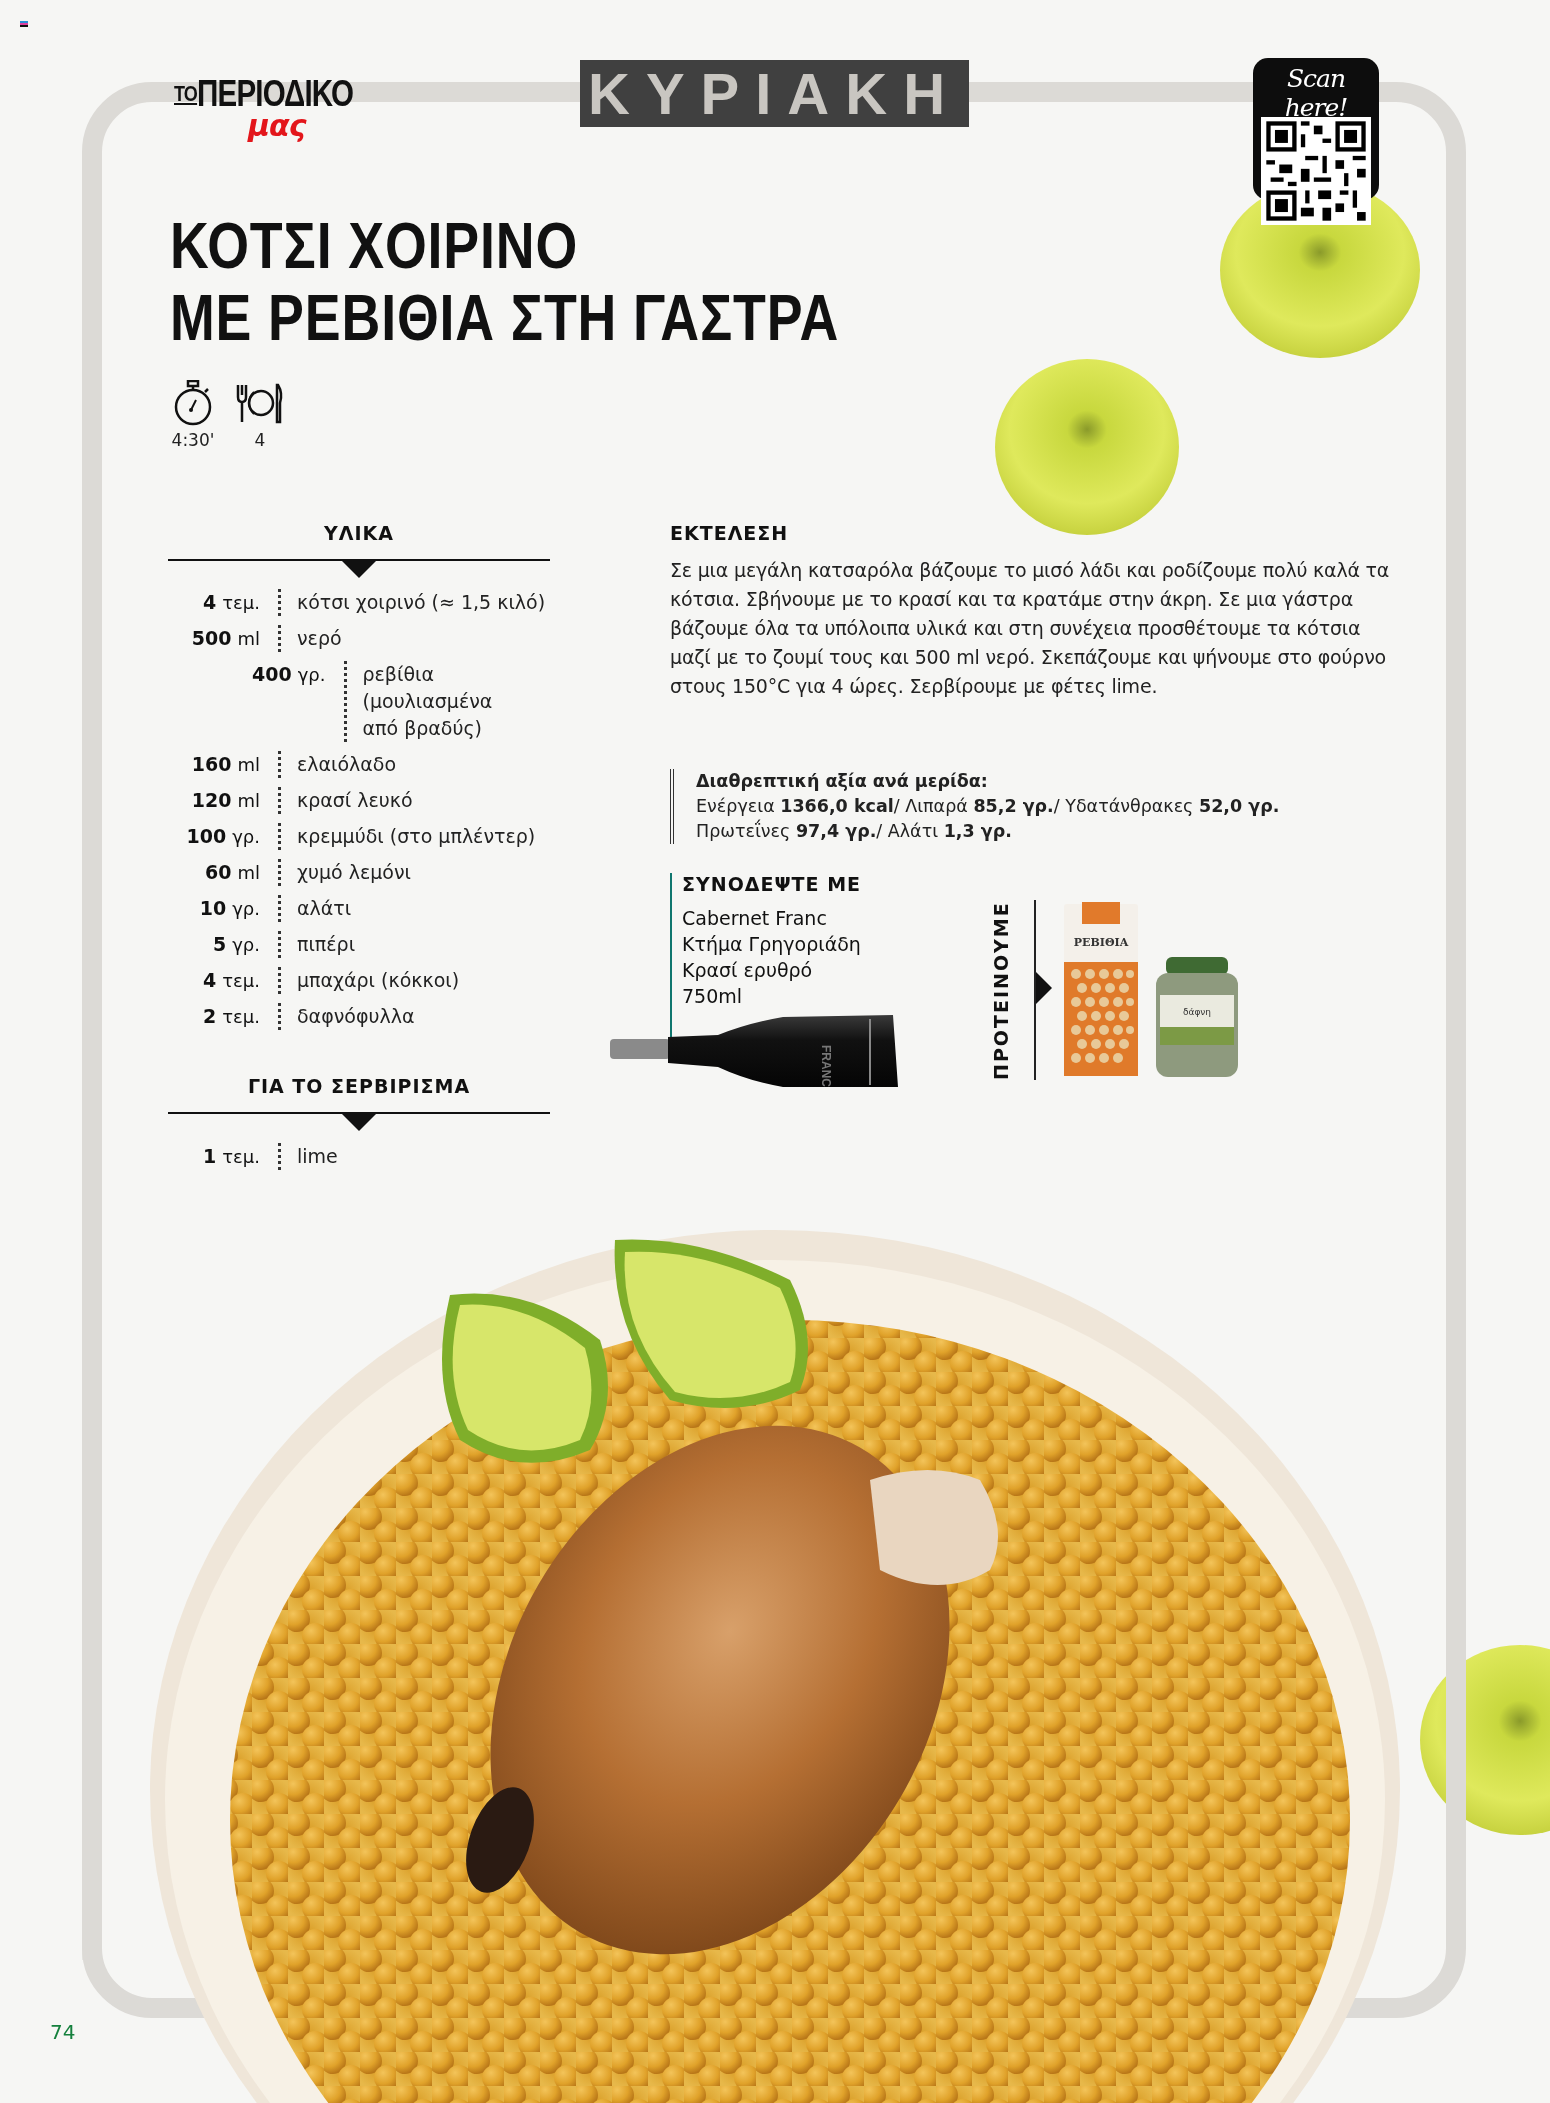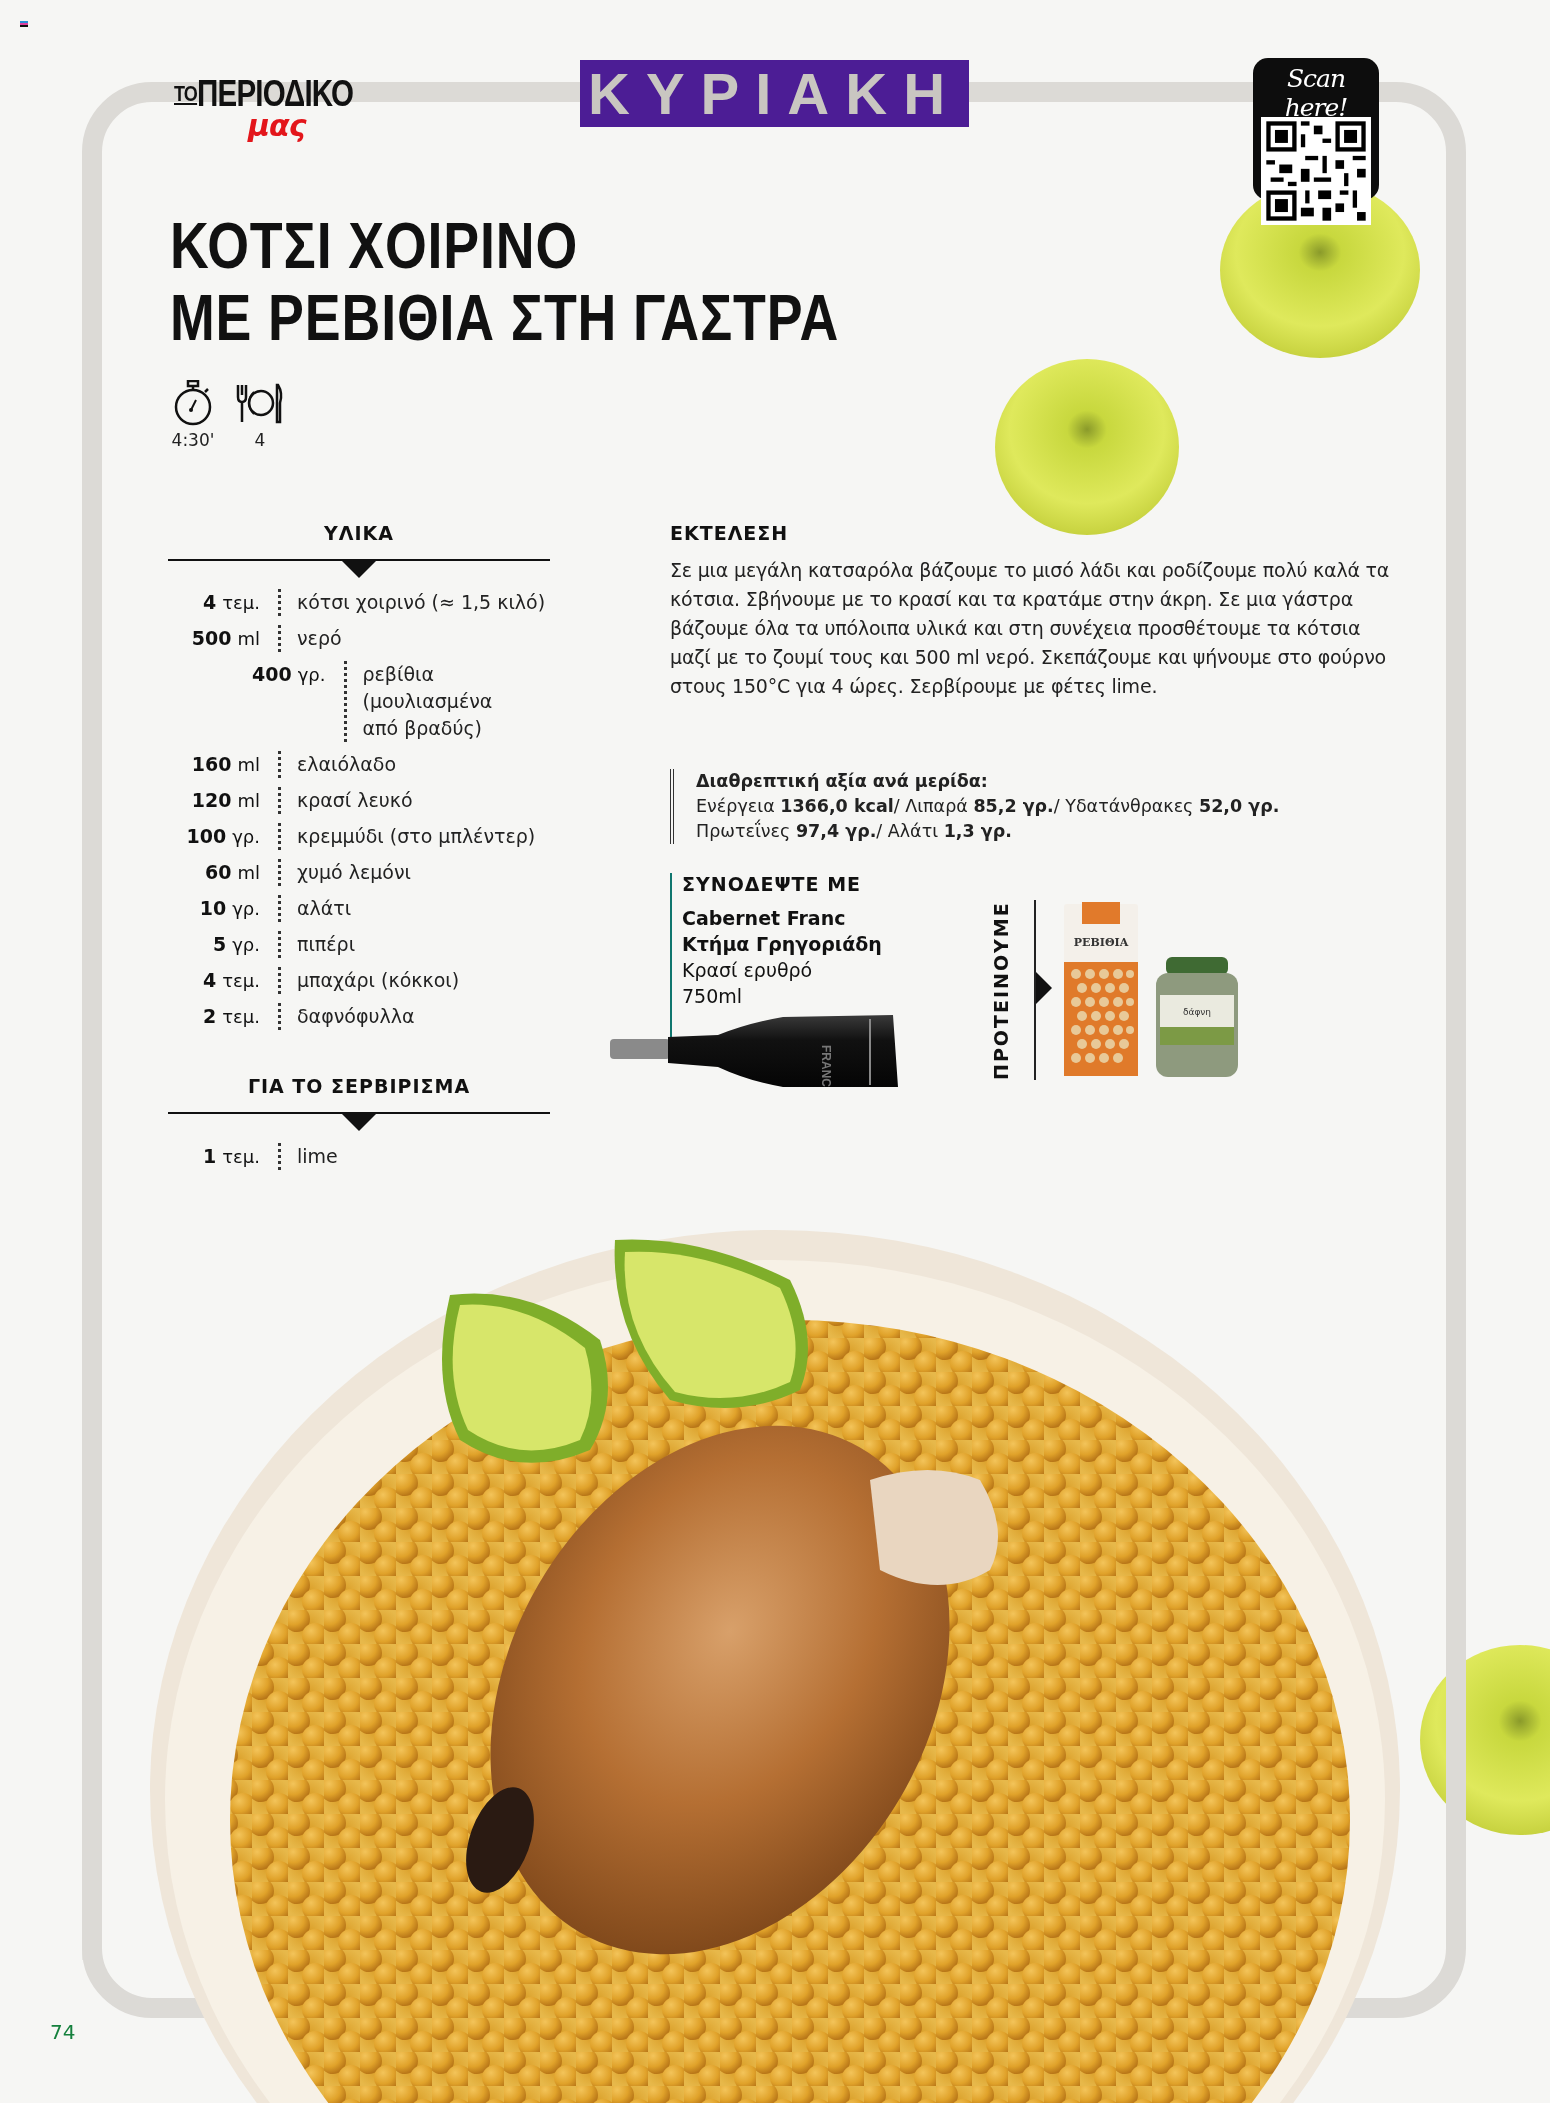--- a/index.html
+++ b/index.html
@@ -18,21 +18,21 @@
   .registration-mark { position:absolute; left:20px; top:21px; width:8px; height:8px; }
   .registration-mark i { display:block; height:2px; }
 
   
   .logo { left:174px; top:76px; width:170px; }
   .logo-top { font-family:"Liberation Sans Narrow","Liberation Sans", sans-serif; font-weight:bold; font-size:36px; letter-spacing:-1px; line-height:36px; color:#111; transform:scaleX(0.82); transform-origin:left; white-space:nowrap; }
   .logo-top .to { font-size:22px; text-decoration:underline; vertical-align:top; }
   .logo-bottom { font-family:"DejaVu Sans", sans-serif; font-weight:bold; font-size:30px; color:#e3161b; line-height:28px; margin-left:74px; letter-spacing:-1px; font-style:italic;}
   .section-title {
     left:580px; top:60px; font-family:"Liberation Sans", sans-serif; font-weight:bold;
-    font-size:58px; letter-spacing:16px; color:#c9c6c1; background:#4c1d95; padding:0 8px;
+    font-size:58px; letter-spacing:16px; color:#c9c6c1; background:#404040; padding:0 8px;
   }
   .qr-box {
     left:1253px; top:58px; width:126px; height:142px; background:#0d0d0d; border-radius:15px;
   }
   .qr-label { position:absolute; left:0; right:0; top:6px; text-align:center; color:#fff; font-family:"DejaVu Serif", serif; font-style:italic; font-size:25px; letter-spacing:-1px;}
   .qr-code { position:absolute; left:8px; top:59px; width:110px; height:108px; background:#fff; }
 
   
   .title {
     left:170px; top:210px; font-family:"Liberation Sans", sans-serif; font-weight:bold;
@@ -60,21 +60,21 @@
   
   .method-head { left:670px; top:522px; font-weight:bold; font-size:19px; letter-spacing:1px; }
   .method-text { left:670px; top:556px; width:720px; font-size:19px; line-height:29px; color:#222; letter-spacing:-0.2px; }
   .nutrition { left:670px; top:740px; width:720px; padding-left:22px; border-left:4px double #333; font-size:17.5px; line-height:25px; color:#222;margin-top:29px; }
   .nutrition .nt-title { font-weight:bold; }
 
   
   .pair { left:670px; top:873px; width:260px; border-left:2px solid #0f766e; padding-left:10px; padding-bottom:40px; }
   .pair-head { font-weight:bold; font-size:19px; letter-spacing:1px; margin-bottom:10px; }
   .pair-line { font-size:19px; line-height:26px; }
-  .pair-line.b { font-weight:bold; }
+  .pair-line.b { font-weight:normal; }
   .bottle { left:608px; top:1005px; width:290px; height:90px; }
 
   
   .suggest-rule { left:1034px; top:900px; width:2px; height:180px; background:#222; }
   .suggest-label { left:990px; top:1080px; transform:rotate(-90deg); transform-origin:left top; font-weight:bold; font-size:19px; letter-spacing:2px; white-space:nowrap; }
   .suggest-arrow { left:1036px; top:972px; width:0; height:0; border-top:16px solid transparent; border-bottom:16px solid transparent; border-left:16px solid #111; }
 
   .page-num { left:50px; top:2020px; font-size:20px; color:#15803d; }
 </style>
 </head>

